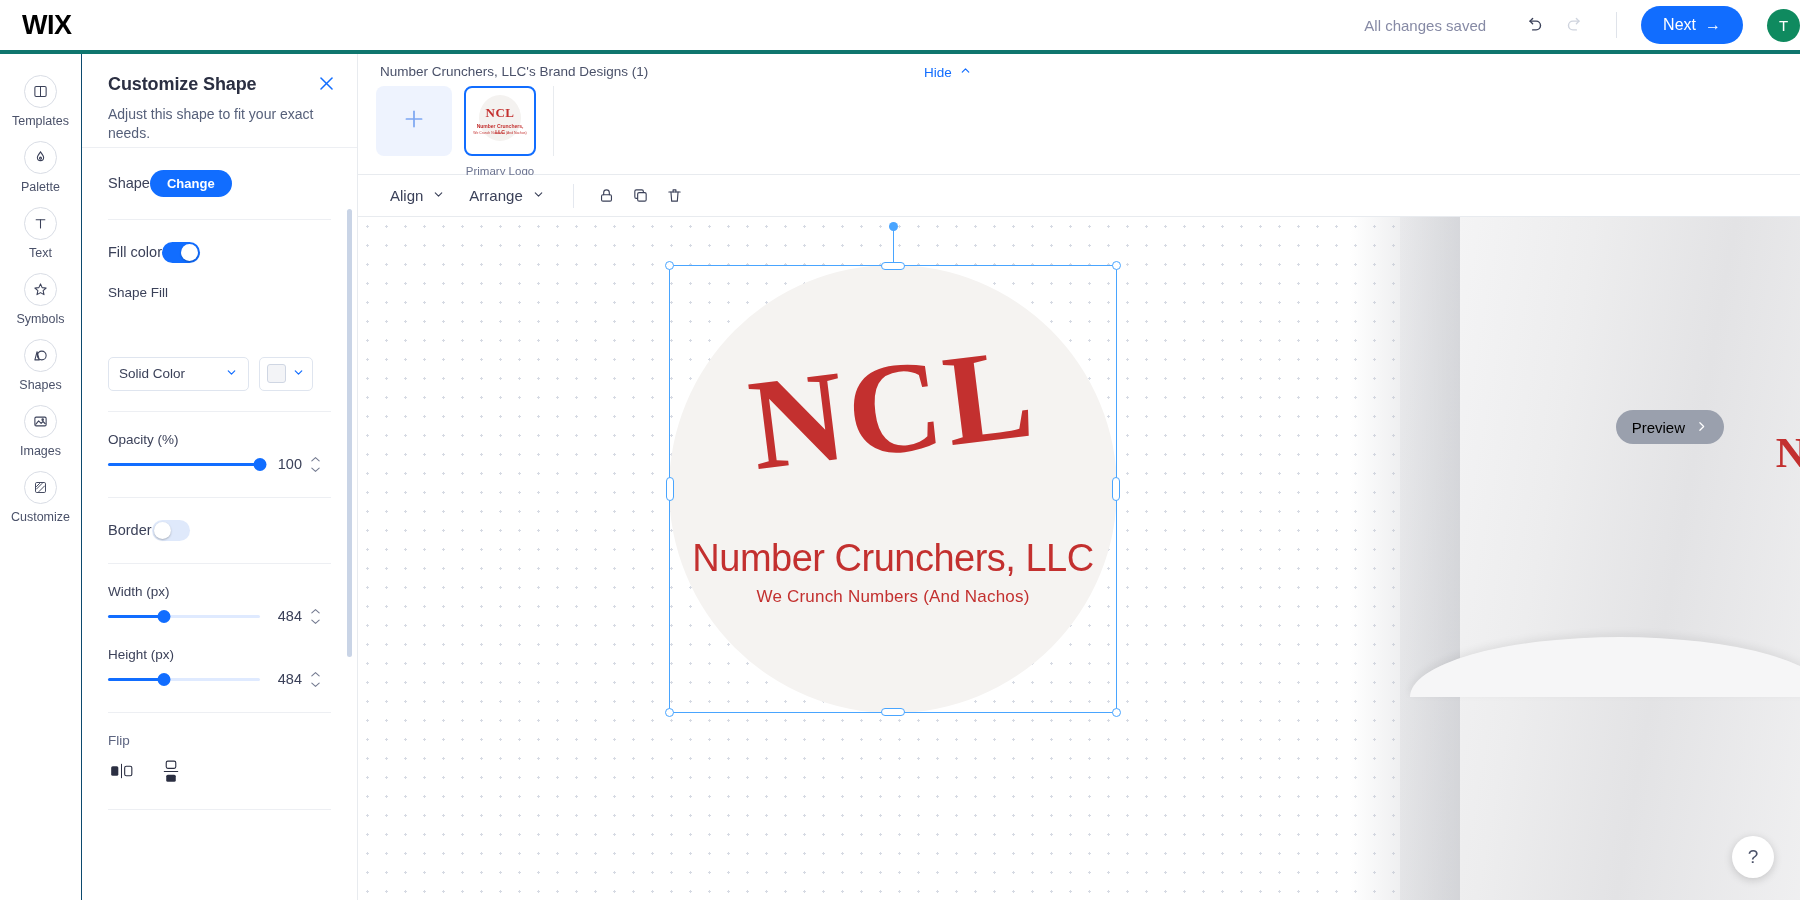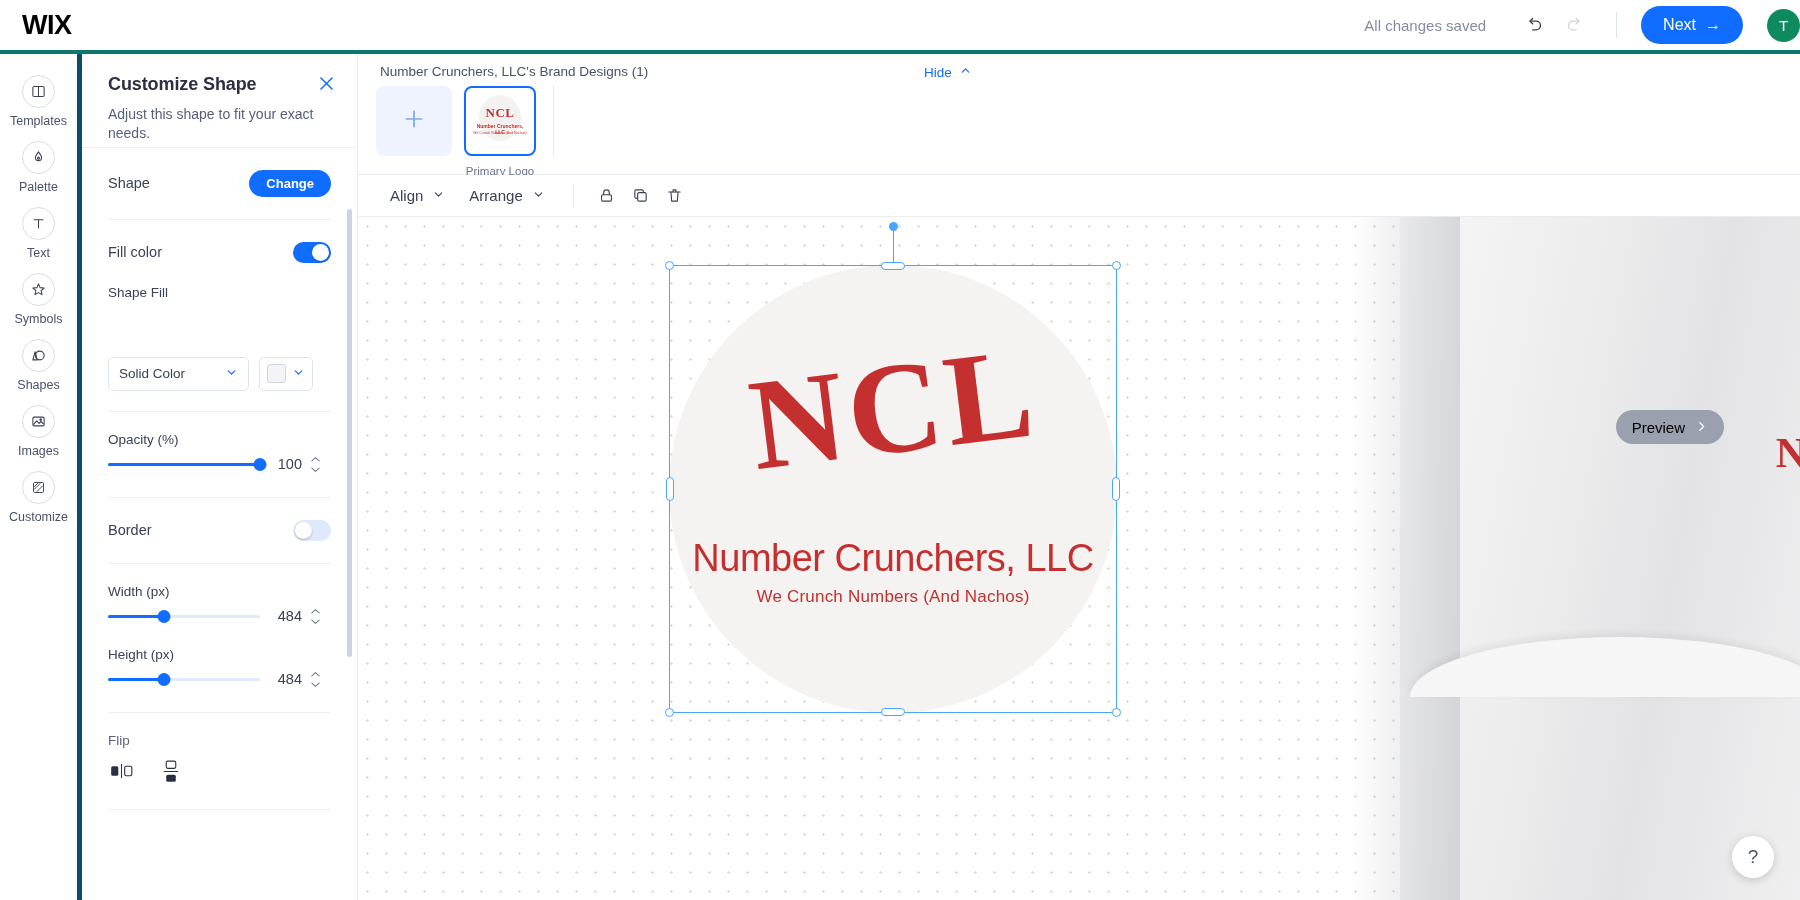--- a/index.html
+++ b/index.html
@@ -39,21 +39,21 @@
   }
   .avatar {
     width: 33px; height: 33px; border-radius: 50%; background: #0f8a5f;
     color: #fff; font-size: 15px; display: flex; align-items: center; justify-content: center;
     margin-left: 16px; cursor: pointer;
   }
 
   
   .rail {
     position: absolute; top: 54px; left: 0; width: 82px; height: 846px;
-    background: #fff; border-right: 5px solid #0c4a6e;
+    background: #fff; border-right: 1px solid #0c4a6e;
     display: flex; flex-direction: column; align-items: center; padding-top: 14px;
   }
   .rail-item {
     width: 78px; display: flex; flex-direction: column; align-items: center;
     padding: 7px 0 6px; cursor: pointer;
   }
   .rail-icon {
     width: 33px; height: 33px; border-radius: 50%; border: 1px solid #d9dde5;
     display: flex; align-items: center; justify-content: center; color: #3b4159;
   }
@@ -66,21 +66,21 @@
   }
   .panel-head { padding: 20px 24px 4px 26px; border-bottom: 1px solid #edeff3; position: relative; }
   .panel-title { font-size: 18px; font-weight: 700; color: #2b2f42; letter-spacing: -0.1px; }
   .panel-sub { margin-top: 10px; font-size: 14px; color: #56607a; line-height: 1.35; width: 208px; }
   .panel-close {
     position: absolute; top: 20px; right: 20px; width: 20px; height: 20px;
     cursor: pointer; color: #116dff;
   }
   .panel-body { padding: 0 26px; position: relative; }
   .row {
-    display: flex; align-items: center; justify-content: space-between;
+    display: flex; align-items: center; 
     padding: 22px 0 22px;
   }
   .row-label { font-size: 14.5px; color: #3b4159; }
   .change-btn {
     background: #116dff; color: #fff; border: none; border-radius: 15px;
     height: 27px; padding: 0 17px; font-size: 13px; font-weight: 700; cursor: pointer;
   }
   .hr { height: 1px; background: #edeff3; }
   .toggle {
     width: 38px; height: 21px; border-radius: 11px; position: relative; cursor: pointer;

